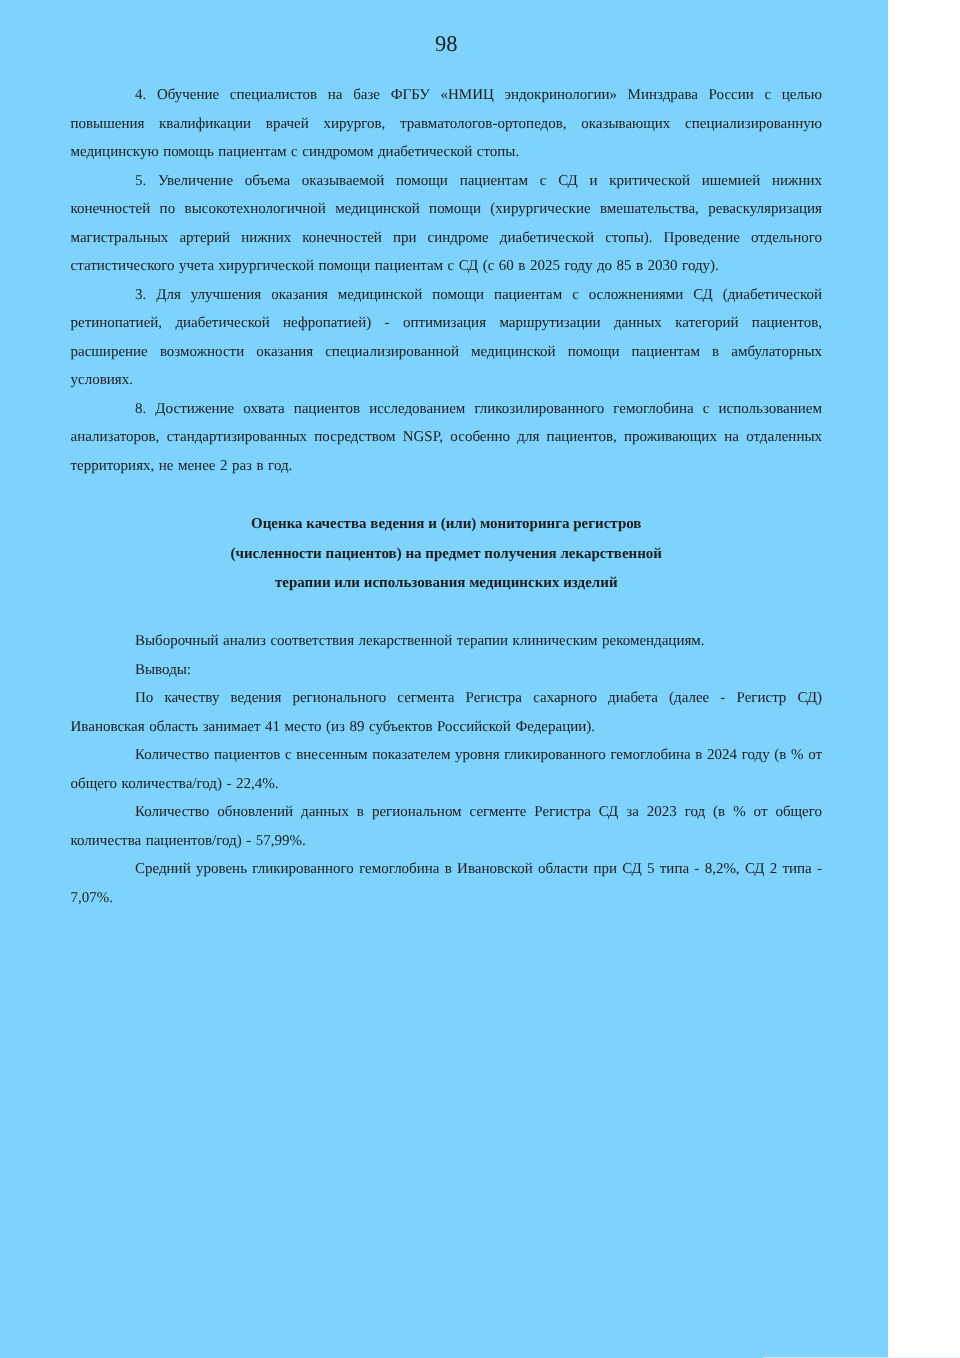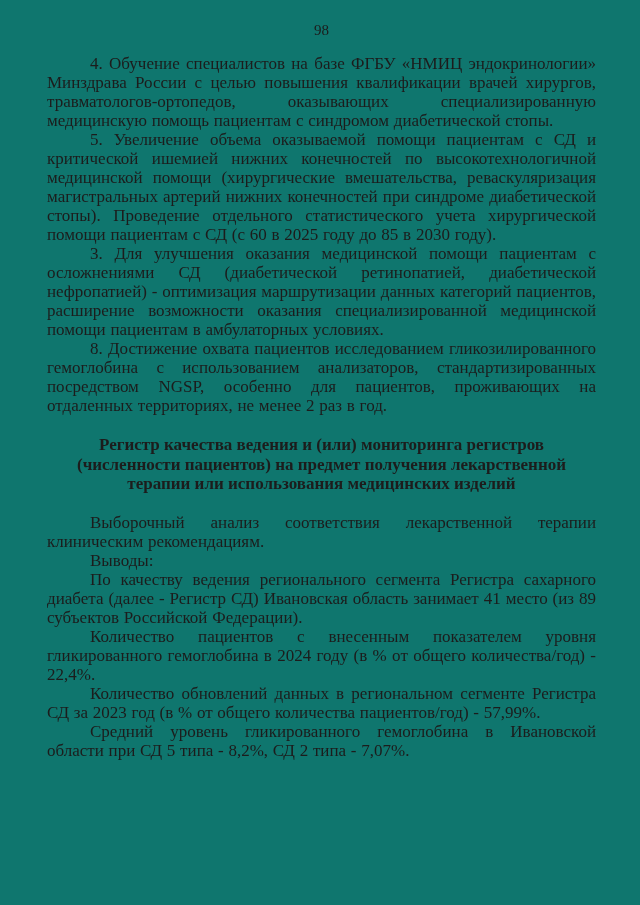--- a/index.html
+++ b/index.html
@@ -2,37 +2,37 @@
 <html><head>
 <meta charset="utf-8">
 <style>
   html, body {
     margin: 0;
     padding: 0;
     background: #ffffff;
   }
   .page {
     position: relative;
-    width: 640px;
+    width: 592px;
     height: 905px;
-    background: #0f766e;
+    background: #7dd3fc;
     box-sizing: border-box;
     padding: 21px 44px 0 47px;
     font-family: "Liberation Serif", "DejaVu Serif", serif;
     color: #1c1c1c;
     overflow: hidden;
   }
   .page-number {
     text-align: center;
     font-size: 15px;
     line-height: 19px;
     margin-bottom: 14px;
   }
   .body-text {
-    font-size: 17px;
+    font-size: 10px;
     line-height: 19px;
   }
   .para {
     margin: 0;
     text-align: justify;
     text-indent: 43px;
     word-spacing: 0.5px;
   }
   .section-heading {
     font-weight: bold;
@@ -55,21 +55,21 @@
     <p class="para">4. Обучение специалистов на базе ФГБУ «НМИЦ эндокринологии» Минздрава России с целью повышения квалификации врачей хирургов, травматологов-ортопедов, оказывающих специализированную медицинскую помощь пациентам с синдромом диабетической стопы.</p>
 
     <p class="para">5. Увеличение объема оказываемой помощи пациентам с СД и критической ишемией нижних конечностей по высокотехнологичной медицинской помощи (хирургические вмешательства, реваскуляризация магистральных артерий нижних конечностей при синдроме диабетической стопы). Проведение отдельного статистического учета хирургической помощи пациентам с СД (с 60 в 2025 году до 85 в 2030 году).</p>
 
     <p class="para">3. Для улучшения оказания медицинской помощи пациентам с осложнениями СД (диабетической ретинопатией, диабетической нефропатией) - оптимизация маршрутизации данных категорий пациентов, расширение возможности оказания специализированной медицинской помощи пациентам в амбулаторных условиях.</p>
 
 
     <p class="para">8. Достижение охвата пациентов исследованием гликозилированного гемоглобина с использованием анализаторов, стандартизированных посредством NGSP, особенно для пациентов, проживающих на отдаленных территориях, не менее 2 раз в год.</p>
 
     <div class="section-heading">
-      <div class="heading-line">Регистр качества ведения и (или) мониторинга регистров</div>
+      <div class="heading-line">Оценка качества ведения и (или) мониторинга регистров</div>
       <div class="heading-line">(численности пациентов) на предмет получения лекарственной</div>
       <div class="heading-line">терапии или использования медицинских изделий</div>
     </div>
 
     <p class="para">Выборочный анализ соответствия лекарственной терапии клиническим рекомендациям.</p>
 
     <p class="para">Выводы:</p>
 
     <p class="para">По качеству ведения регионального сегмента Регистра сахарного диабета (далее - Регистр СД) Ивановская область занимает 41 место (из 89 субъектов Российской Федерации).</p>
 

